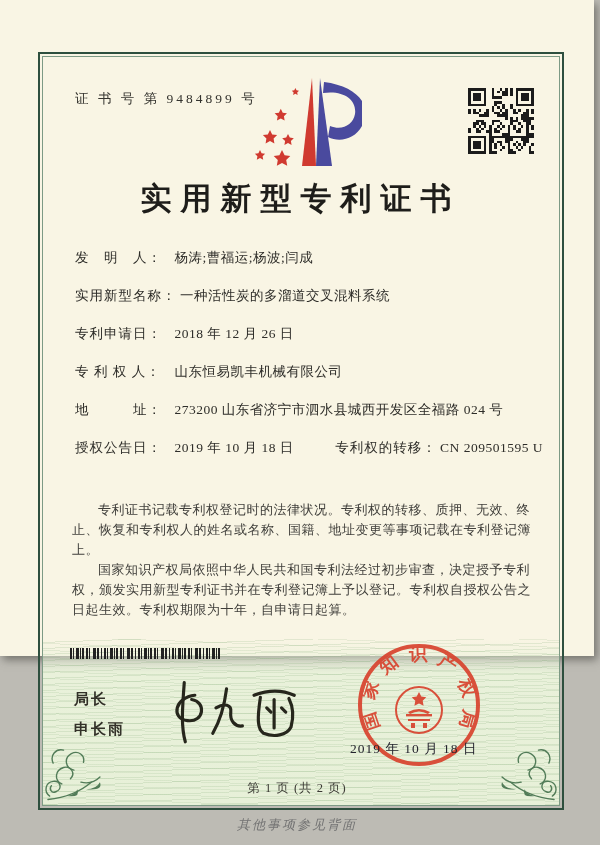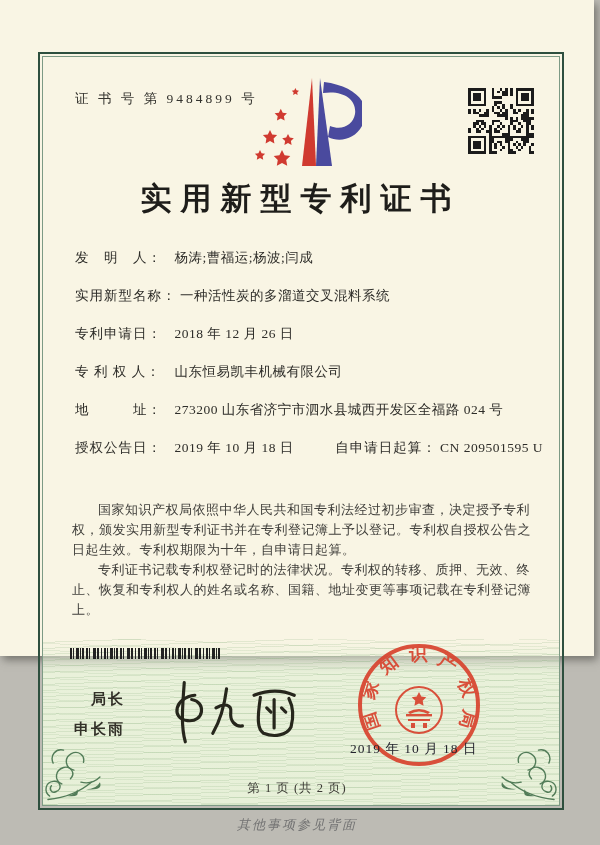--- a/index.html
+++ b/index.html
@@ -38,21 +38,21 @@
   }
   .fields{position:absolute;left:75px;right:50px;top:248px;font-size:13.5px;color:#2e2d29;}
   .f-row{line-height:20px;margin-bottom:18px;white-space:nowrap;}
   .f-label{display:inline-block;min-width:96px;letter-spacing:1px;}
   .f-label2{display:inline-block;margin-left:38px;letter-spacing:1px;}
   .f-value{letter-spacing:.5px;}
   .paras{position:absolute;left:72px;right:54px;top:500px;font-size:13px;line-height:20px;color:#3f3e3a;}
   .paras p{margin:0;text-indent:2em;letter-spacing:.5px;}
   .barcode{position:absolute;left:70px;top:648px;width:154px;height:11px;}
   .signatory{position:absolute;left:74px;top:690px;font-family:"Liberation Sans","DejaVu Sans",sans-serif;
-    font-size:15px;font-weight:700;color:#333129;letter-spacing:2px;text-align:right;}
+    font-size:15px;font-weight:700;color:#333129;letter-spacing:2px;}
   .signatory div{margin-bottom:11px;}
   .signature{position:absolute;left:160px;top:672px;width:150px;height:74px;}
   .seal{position:absolute;left:356px;top:642px;width:126px;height:126px;opacity:.92;}
   .seal-date{
     position:absolute;left:350px;top:740px;width:150px;z-index:5;
     font-size:13.5px;color:#24242e;letter-spacing:1px;
   }
   .page-info{position:absolute;left:0;right:0;top:780px;text-align:center;font-size:12.5px;color:#3b3a34;letter-spacing:1px;}
   .back-note{position:absolute;left:0;right:0;top:816px;text-align:center;font-size:13px;font-style:italic;color:#737373;letter-spacing:2px;}
   .flourish{position:absolute;width:78px;height:112px;}
@@ -340,28 +340,28 @@
       <span class="f-label">专 利 权 人：</span>
       <span class="f-value">山东恒易凯丰机械有限公司</span>
     </div>
     <div class="f-row">
       <span class="f-label">地　　　址：</span>
       <span class="f-value">273200 山东省济宁市泗水县城西开发区全福路 024 号</span>
     </div>
     <div class="f-row">
       <span class="f-label">授权公告日：</span>
       <span class="f-value">2019 年 10 月 18 日</span>
-      <span class="f-label2">自申请日起算：</span>
+      <span class="f-label2">专利权的转移：</span>
       <span class="f-value">CN 209501595 U</span>
     </div>
   </div>
 
   <div class="paras">
+    <p>专利证书记载专利权登记时的法律状况。专利权的转移、质押、无效、终止、恢复和专利权人的姓名或名称、国籍、地址变更等事项记载在专利登记簿上。</p>
     <p>国家知识产权局依照中华人民共和国专利法经过初步审查，决定授予专利权，颁发实用新型专利证书并在专利登记簿上予以登记。专利权自授权公告之日起生效。专利权期限为十年，自申请日起算。</p>
-    <p>专利证书记载专利权登记时的法律状况。专利权的转移、质押、无效、终止、恢复和专利权人的姓名或名称、国籍、地址变更等事项记载在专利登记簿上。</p>
   </div>
 
   <svg id="barcode" class="barcode" viewBox="0 0 154 11" preserveAspectRatio="none">
       <rect x="0" y="0" width="2" height="11" fill="#222"></rect>
       <rect x="3" y="0" width="1" height="11" fill="#222"></rect>
       <rect x="6" y="0" width="3" height="11" fill="#222"></rect>
       <rect x="10" y="0" width="1" height="11" fill="#222"></rect>
       <rect x="12" y="0" width="2" height="11" fill="#222"></rect>
       <rect x="16" y="0" width="2" height="11" fill="#222"></rect>
       <rect x="19" y="0" width="1" height="11" fill="#222"></rect>

